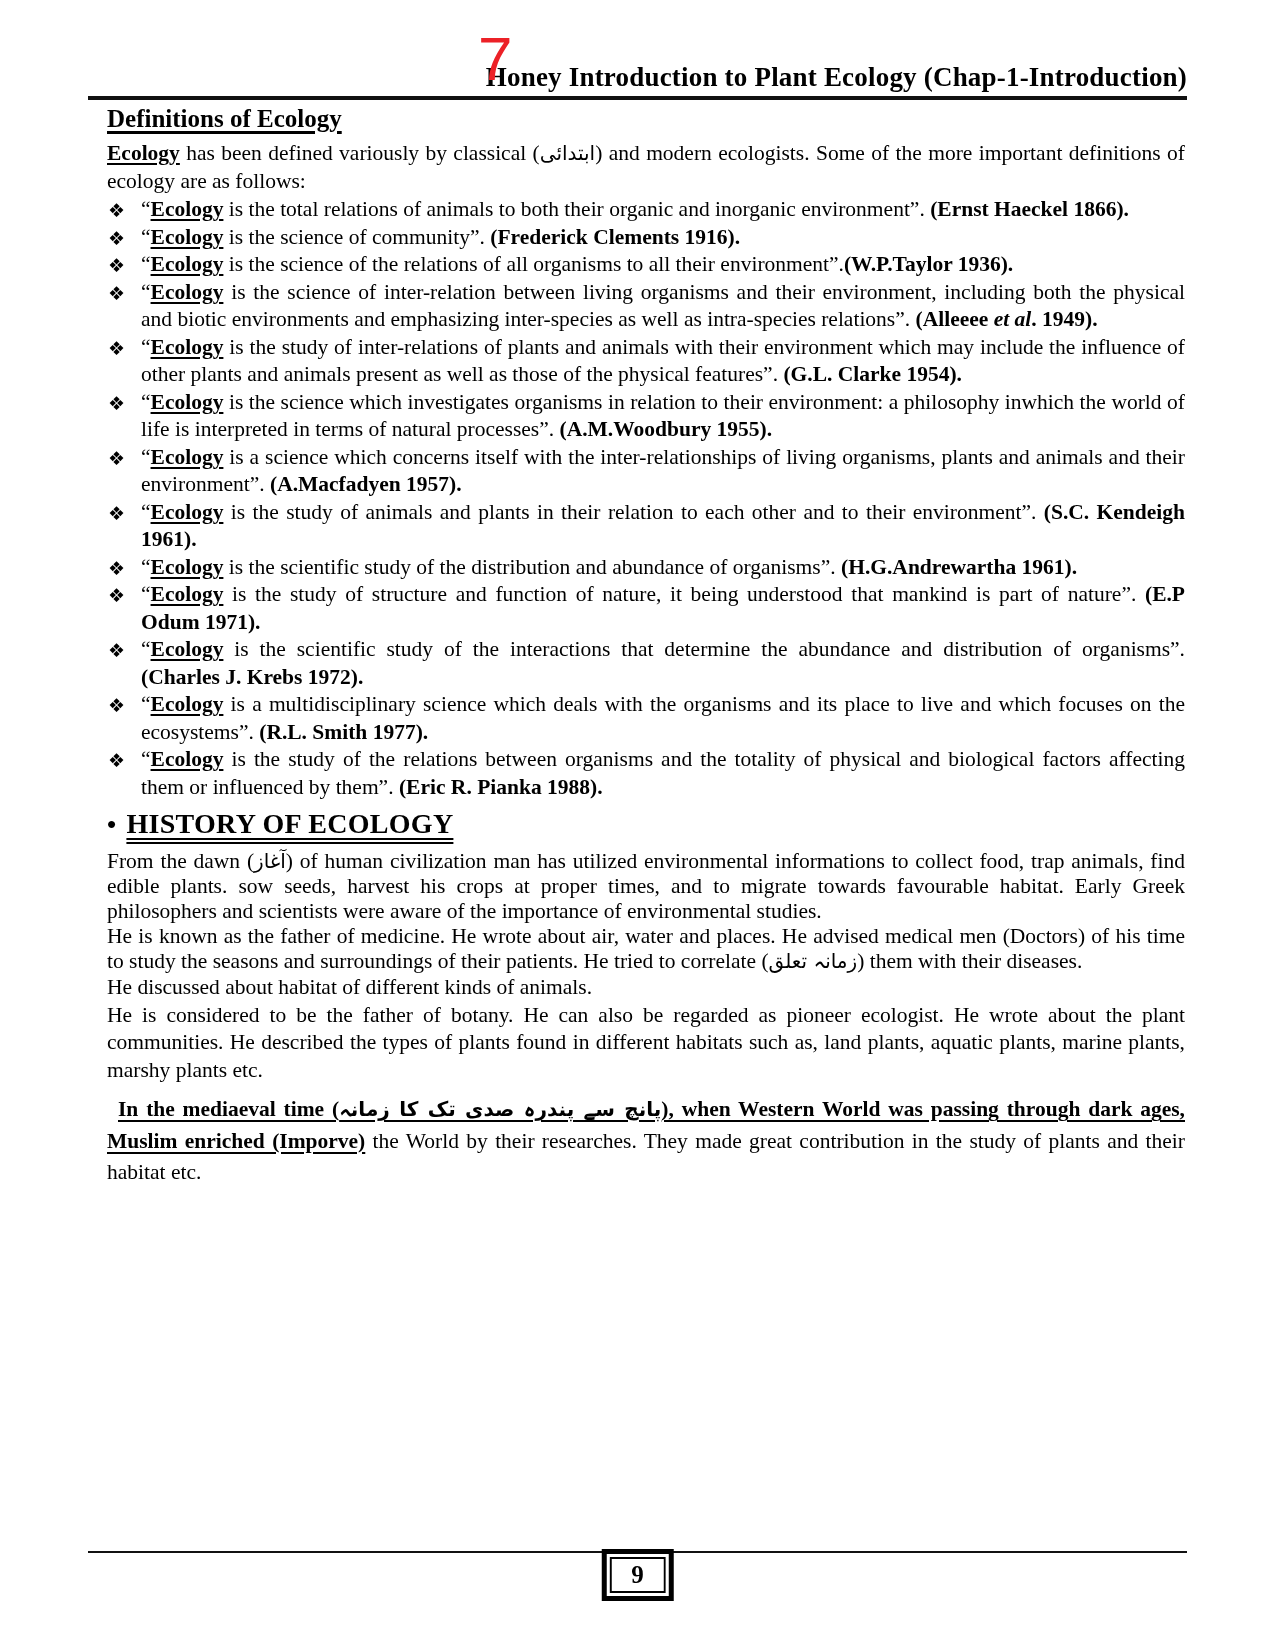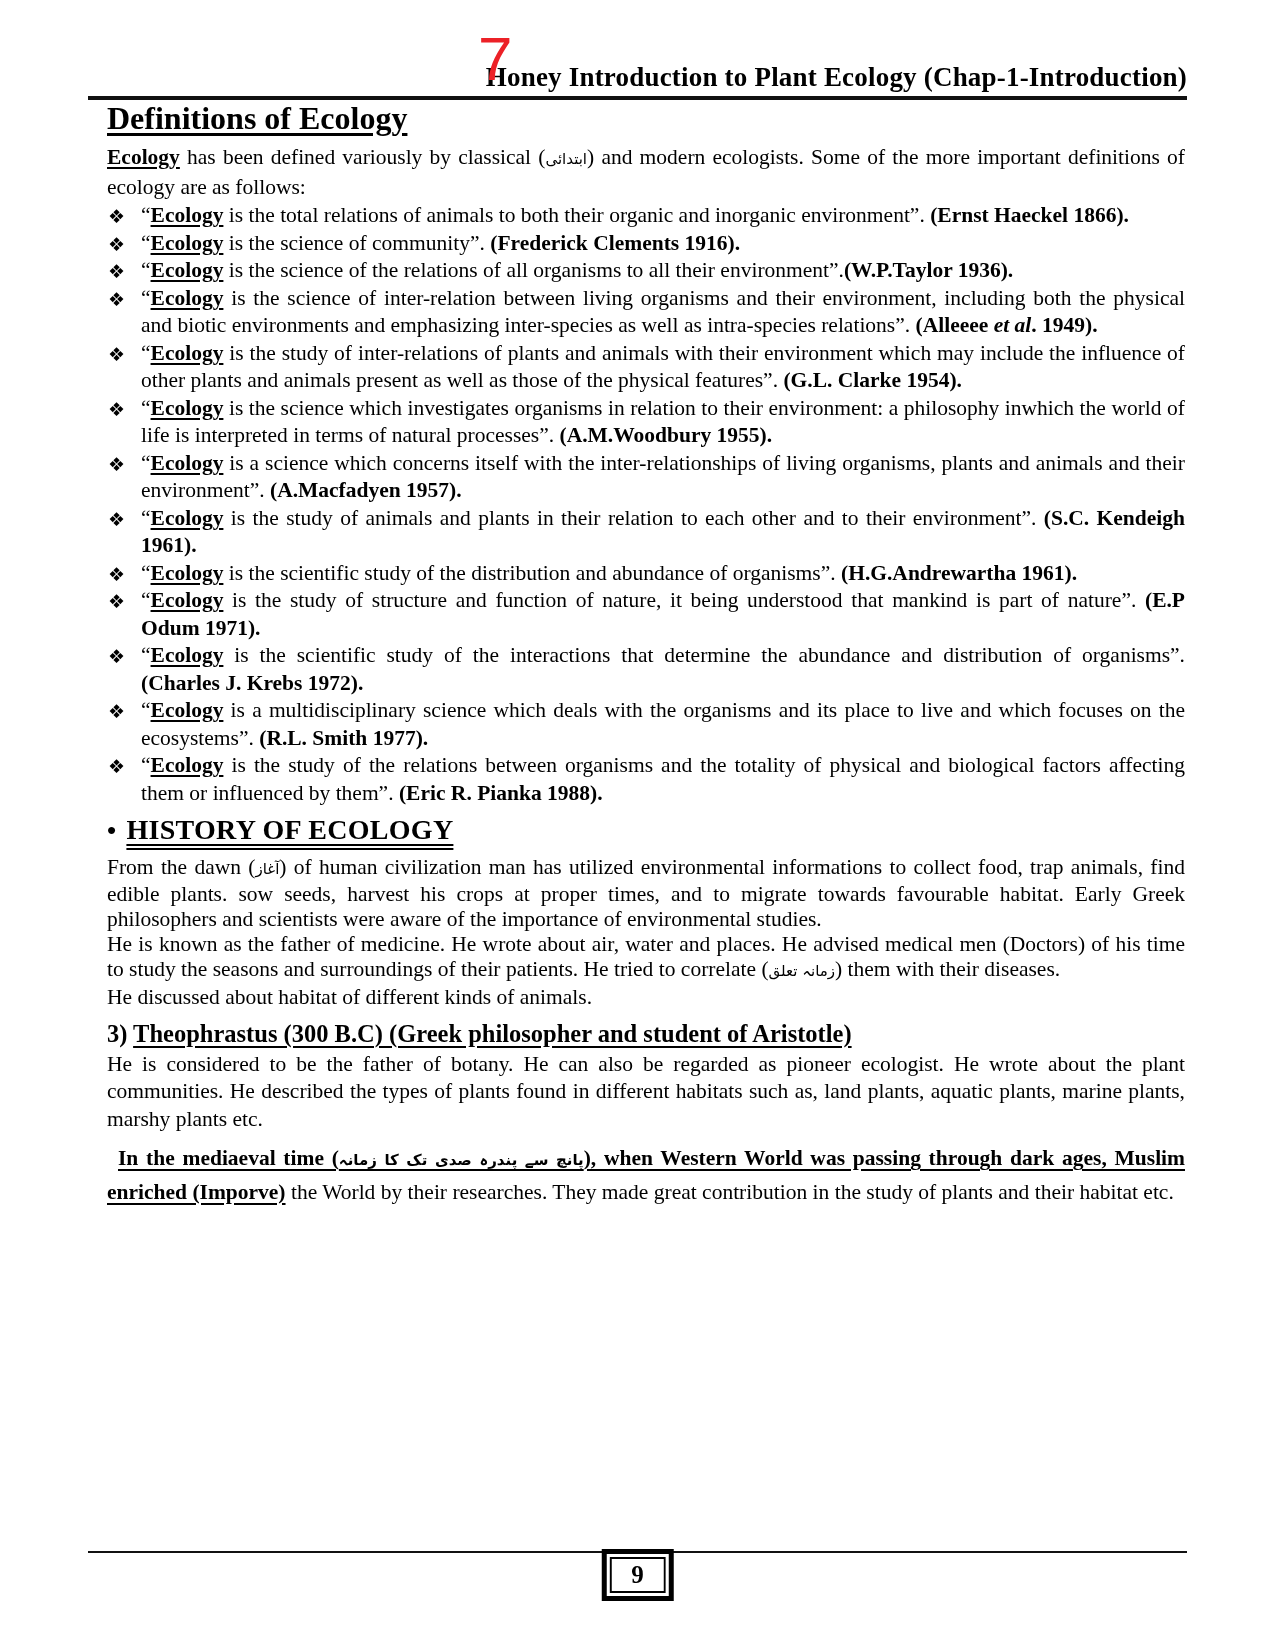--- a/index.html
+++ b/index.html
@@ -27,22 +27,22 @@
     position:absolute; left:390px; top:-6px;
     font-family:"Liberation Sans", sans-serif;
     font-size:62px; line-height:1; font-weight:400;
   }
   .header-title {
     font-weight:bold; font-size:27px;
     letter-spacing:0.2px;
   }
   
   .h1 {
-    margin-bottom:7px;
-    font-size:32px; font-weight:bold;
+    margin-top:5px; margin-bottom:7px;
+    font-size:25px; font-weight:bold;
   }
   .h1 .u { text-decoration:underline; text-decoration-thickness:2.5px; text-underline-offset:4px; }
   .h2 {
     margin-top:7px; margin-bottom:9px;
     font-size:28px; font-weight:bold;
     letter-spacing:0.3px;
   }
   .h2 .bullet-dot { margin-right:10px; font-size:26px; }
   .h2 .u2 {
     text-decoration:underline; text-decoration-style:double; text-underline-offset:5px;
@@ -57,21 +57,21 @@
     font-size:21.5px; line-height:27.5px;
     text-align:justify;
   }
   .para.spread { line-height:25px; }
   .lead-term {
     font-weight:bold;
     text-decoration:underline; text-decoration-thickness:2px; text-underline-offset:3px;
   }
   .urdu {
     font-family:"DejaVu Sans", sans-serif;
-    font-size:15px;
+    font-size:20px;
     unicode-bidi:isolate;
   }
   
   .def-list { list-style:none; margin:1px 0 0 0; }
   .def-item {
     position:relative;
     padding-left:34px;
     font-size:21.5px; line-height:27.5px;
     text-align:justify;
   }
@@ -156,21 +156,20 @@
   </ul>
 
   <div class="h2"><span class="bullet-dot">•</span><span class="u2">HISTORY OF ECOLOGY</span></div>
 
   <p class="para spread"><span>From the dawn (</span><span class="urdu" dir="rtl" lang="ur">آغاز</span><span>) of human civilization man has utilized environmental informations to collect food, trap animals, find edible plants. sow seeds, harvest his crops at proper times, and to migrate towards favourable habitat. Early Greek philosophers and scientists were aware of the importance of environmental studies.</span></p>
 
   <p class="para spread"><span>He is known as the father of medicine. He wrote about air, water and places. He advised medical men (Doctors) of his time to study the seasons and surroundings of their patients. He tried to correlate (</span><span class="urdu" dir="rtl" lang="ur">زمانہ تعلق</span><span>) them with their diseases.</span></p>
 
   <p class="para">He discussed about habitat of different kinds of animals.</p>
 
-  <div class="h3"><span>3) </span><span class="u">Theophrastus (300 B.C) (Greek philosopher and student of Aristotle)</span></div>
   <p class="para">He is considered to be the father of botany. He can also be regarded as pioneer ecologist. He wrote about the plant communities. He described the types of plants found in different habitats such as, land plants, aquatic plants, marine plants, marshy plants etc.</p>
 
   <p class="para mediaeval"><span class="bold-underline"><span>In the mediaeval time (</span><span class="urdu" dir="rtl" lang="ur">پانچ سے پندرہ صدی تک کا زمانہ</span><span>), when Western World was passing through dark ages, Muslim enriched (Imporve)</span></span><span> the World by their researches. They made great contribution in the study of plants and their habitat etc.</span></p>
 
   <div class="footer">
     <div class="page-num-box">
       <div class="page-num-inner">9</div>
     </div>
   </div>
 

